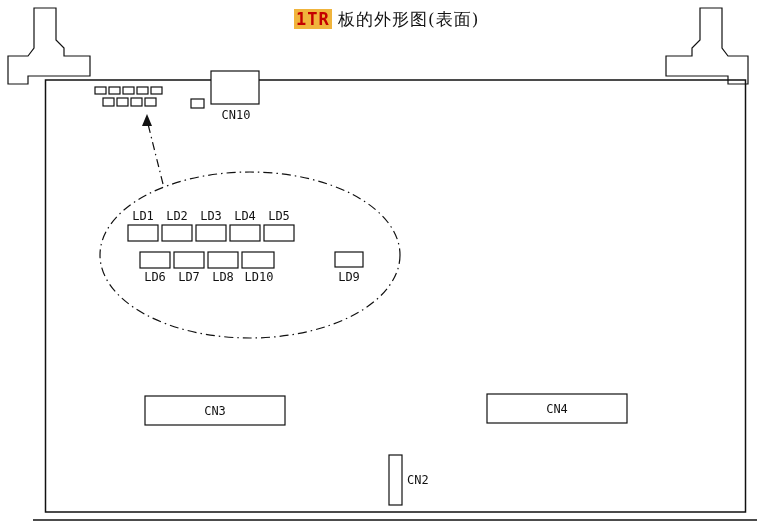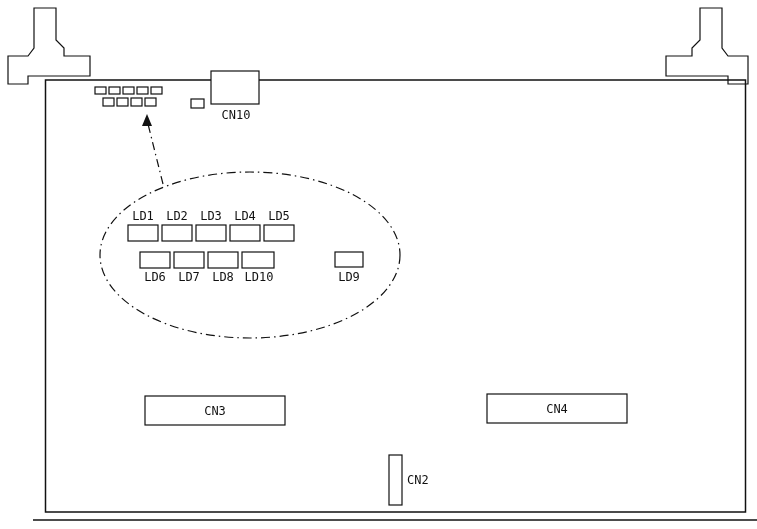--- a/index.html
+++ b/index.html
@@ -24,20 +24,21 @@
   .lnb { fill:none; stroke:var(--line,#111); stroke-width:1.5; }
   .lnw { fill:#ffffff; stroke:var(--line,#111); stroke-width:1.2; }
   .fil { fill:var(--line,#111); stroke:none; }
   .lbl { font-family:"DejaVu Sans Mono",monospace; font-size:12px; fill:var(--line,#111); }
 </style>
 </head>
 <body>
 
 <div class="canvas">
 
+  <div class="title"><span class="hl">1TR</span><span> 板的外形图(表面)</span></div>
 
   <svg class="board" width="757" height="529" viewBox="0 0 757 529">
 
     <path class="ln" d="M34,8 L56,8 L56,40 L64,48 L64,56 L90,56 L90,76 L28,76 L28,84 L8,84 L8,56 L28,56 L34,48 Z"></path>
     <path class="ln" d="M722,8 L700,8 L700,40 L692,48 L692,56 L666,56 L666,76 L728,76 L728,84 L748,84 L748,56 L728,56 L722,48 Z"></path>
 
     <rect class="lnb" x="45.5" y="80" width="700" height="432"></rect>
 
     <line class="lnb" x1="33" y1="520" x2="757" y2="520" stroke-width="2"></line>
 

